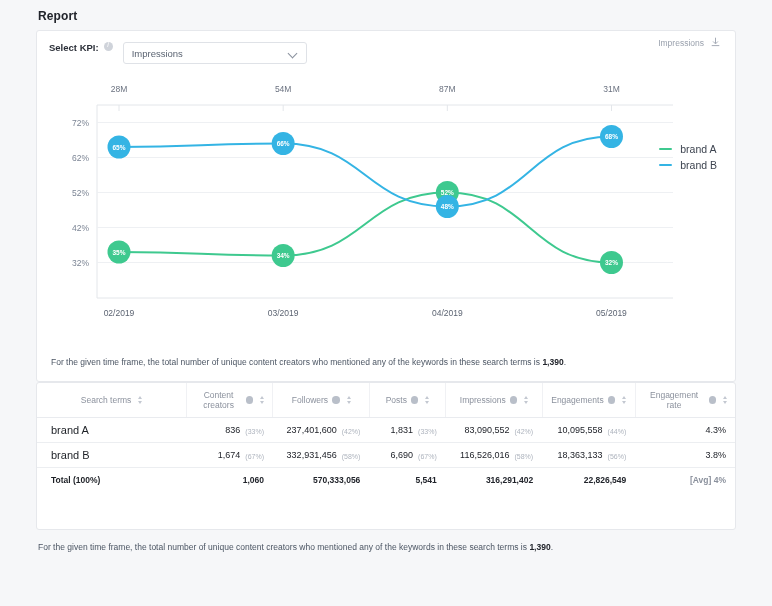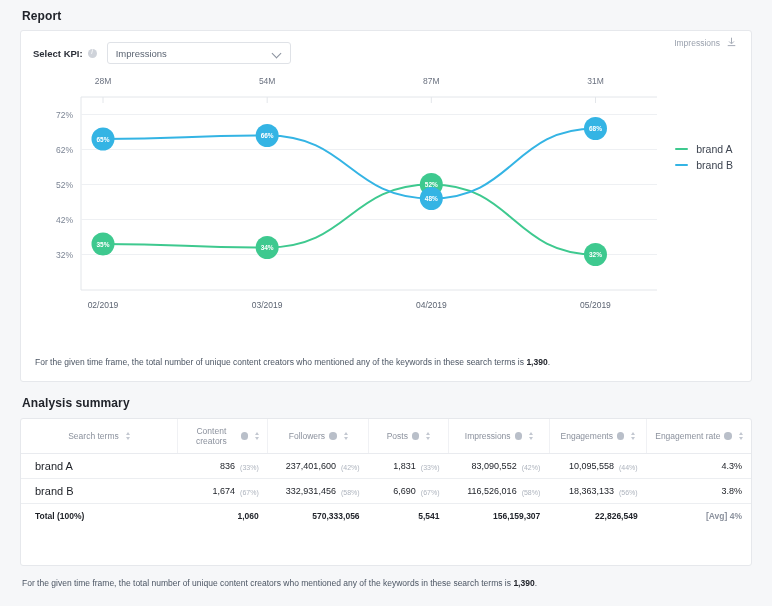--- a/index.html
+++ b/index.html
@@ -3,41 +3,41 @@
 <meta charset="utf-8">
 <style>
   * { box-sizing: border-box; margin: 0; padding: 0; }
   html, body {
     width: 772px; height: 606px;
     background: #f6f7f9;
     font-family: "Liberation Sans", sans-serif;
     color: #2d3748;
     overflow: hidden;
   }
-  .page { width: 772px; height: 475px; padding: 0 20px; position: relative; }
+  .page { width: 772px; height: 475px; padding: 0 36px; position: relative; }
 
   
   .section-title {
     font-size: 12px; font-weight: bold; color: #21242b;
     padding: 9px 2px 7px 2px; letter-spacing: .1px;
   }
   #analysis-title { padding-top: 14px; padding-bottom: 8px; }
 
   
   .card {
     background: #ffffff; border: 1px solid #e6e8ec; border-radius: 3px;
   }
 
   
   #chart-card { height: 352px; position: relative; }
   .card-heading {
     font-size: 10.5px; font-weight: bold; color: #2b2f38;
     padding: 12px 0 0 12px;
   }
-  .kpi-row { display: flex; align-items: center; padding: 11px 0 0 12px; }
+  .kpi-row { display: flex; align-items: flex-start; padding: 11px 0 0 12px; }
   .kpi-label { font-size: 9.5px; font-weight: bold; color: #2b2f38; }
   .info-dot {
     display: inline-block; width: 9px; height: 9px; border-radius: 50%;
     background: #cfd3da; margin-left: 5px; position: relative;
   }
   .info-dot::after {
     content: "i"; position: absolute; left: 0; right: 0; top: -1px;
     font-size: 7px; color: #fff; text-align: center; font-style: italic;
   }
   .kpi-select {
@@ -48,21 +48,21 @@
   }
   .chev { width: 9px; height: 9px; position: relative; }
   .chev::before {
     content: ""; position: absolute; left: 0; top: 1px;
     width: 6px; height: 6px;
     border-right: 1.4px solid #8a919e; border-bottom: 1.4px solid #8a919e;
     transform: rotate(45deg);
   }
 
   
-  .plot-wrap { position: relative; height: 245px; margin-top: 6px; }
+  .plot-wrap { position: relative; height: 245px; margin-top: 14px; }
   svg.plot { display: block; }
 
   .top-axis-label {
     font-size: 8.5px; fill: #6b7280; text-anchor: middle;
     font-family: "Liberation Sans", sans-serif;
   }
   .y-tick-label {
     font-size: 8.5px; fill: #7b8494; text-anchor: end;
     font-family: "Liberation Sans", sans-serif;
   }
@@ -237,21 +237,20 @@
         <span class="legend-dash" id="legend-dash-1" style="background: rgb(52, 180, 228);"></span>
         <span>brand B</span>
       </div>
     </div>
 
     <div class="card-footnote">
       <span>For the given time frame, the total number of unique content creators who mentioned any of the keywords in these search terms is </span><b>1,390</b><span>.</span>
     </div>
   </div>
 
-  <div class="section-title" id="analysis-title">Analysis summary</div>
 
   <div class="card" id="table-card">
     <table>
       <colgroup>
         <col style="width:22.5%">
           <col style="width:13%">
           <col style="width:14.5%">
         <col style="width:11.5%">
           <col style="width:14.5%">
           <col style="width:14%">
@@ -377,21 +376,21 @@
                 <span>18,363,133</span>
                 <span class="pct">(56%)</span>
               </span></td>
             <td>3.8%</td>
           </tr>
           <tr class="total">
             <td class="term">Total (100%)</td>
             <td>1,060</td>
             <td>570,333,056</td>
             <td>5,541</td>
-            <td>156,159,307</td>
+            <td>316,291,402</td>
             <td>22,826,549</td>
             <td style="color: rgb(139, 145, 157);">[Avg] 4%</td>
           </tr>
         </tbody>
     </table>
   </div>
 
   <div class="table-footnote">
     <span>For the given time frame, the total number of unique content creators who mentioned any of the keywords in these search terms is </span><b>1,390</b><span>.</span>
   </div>

